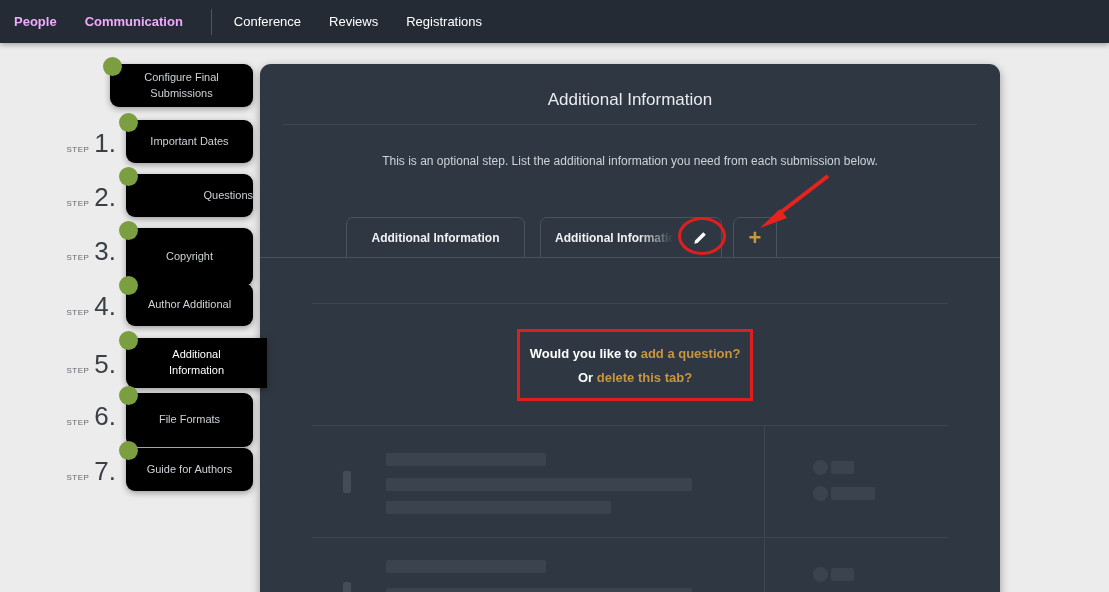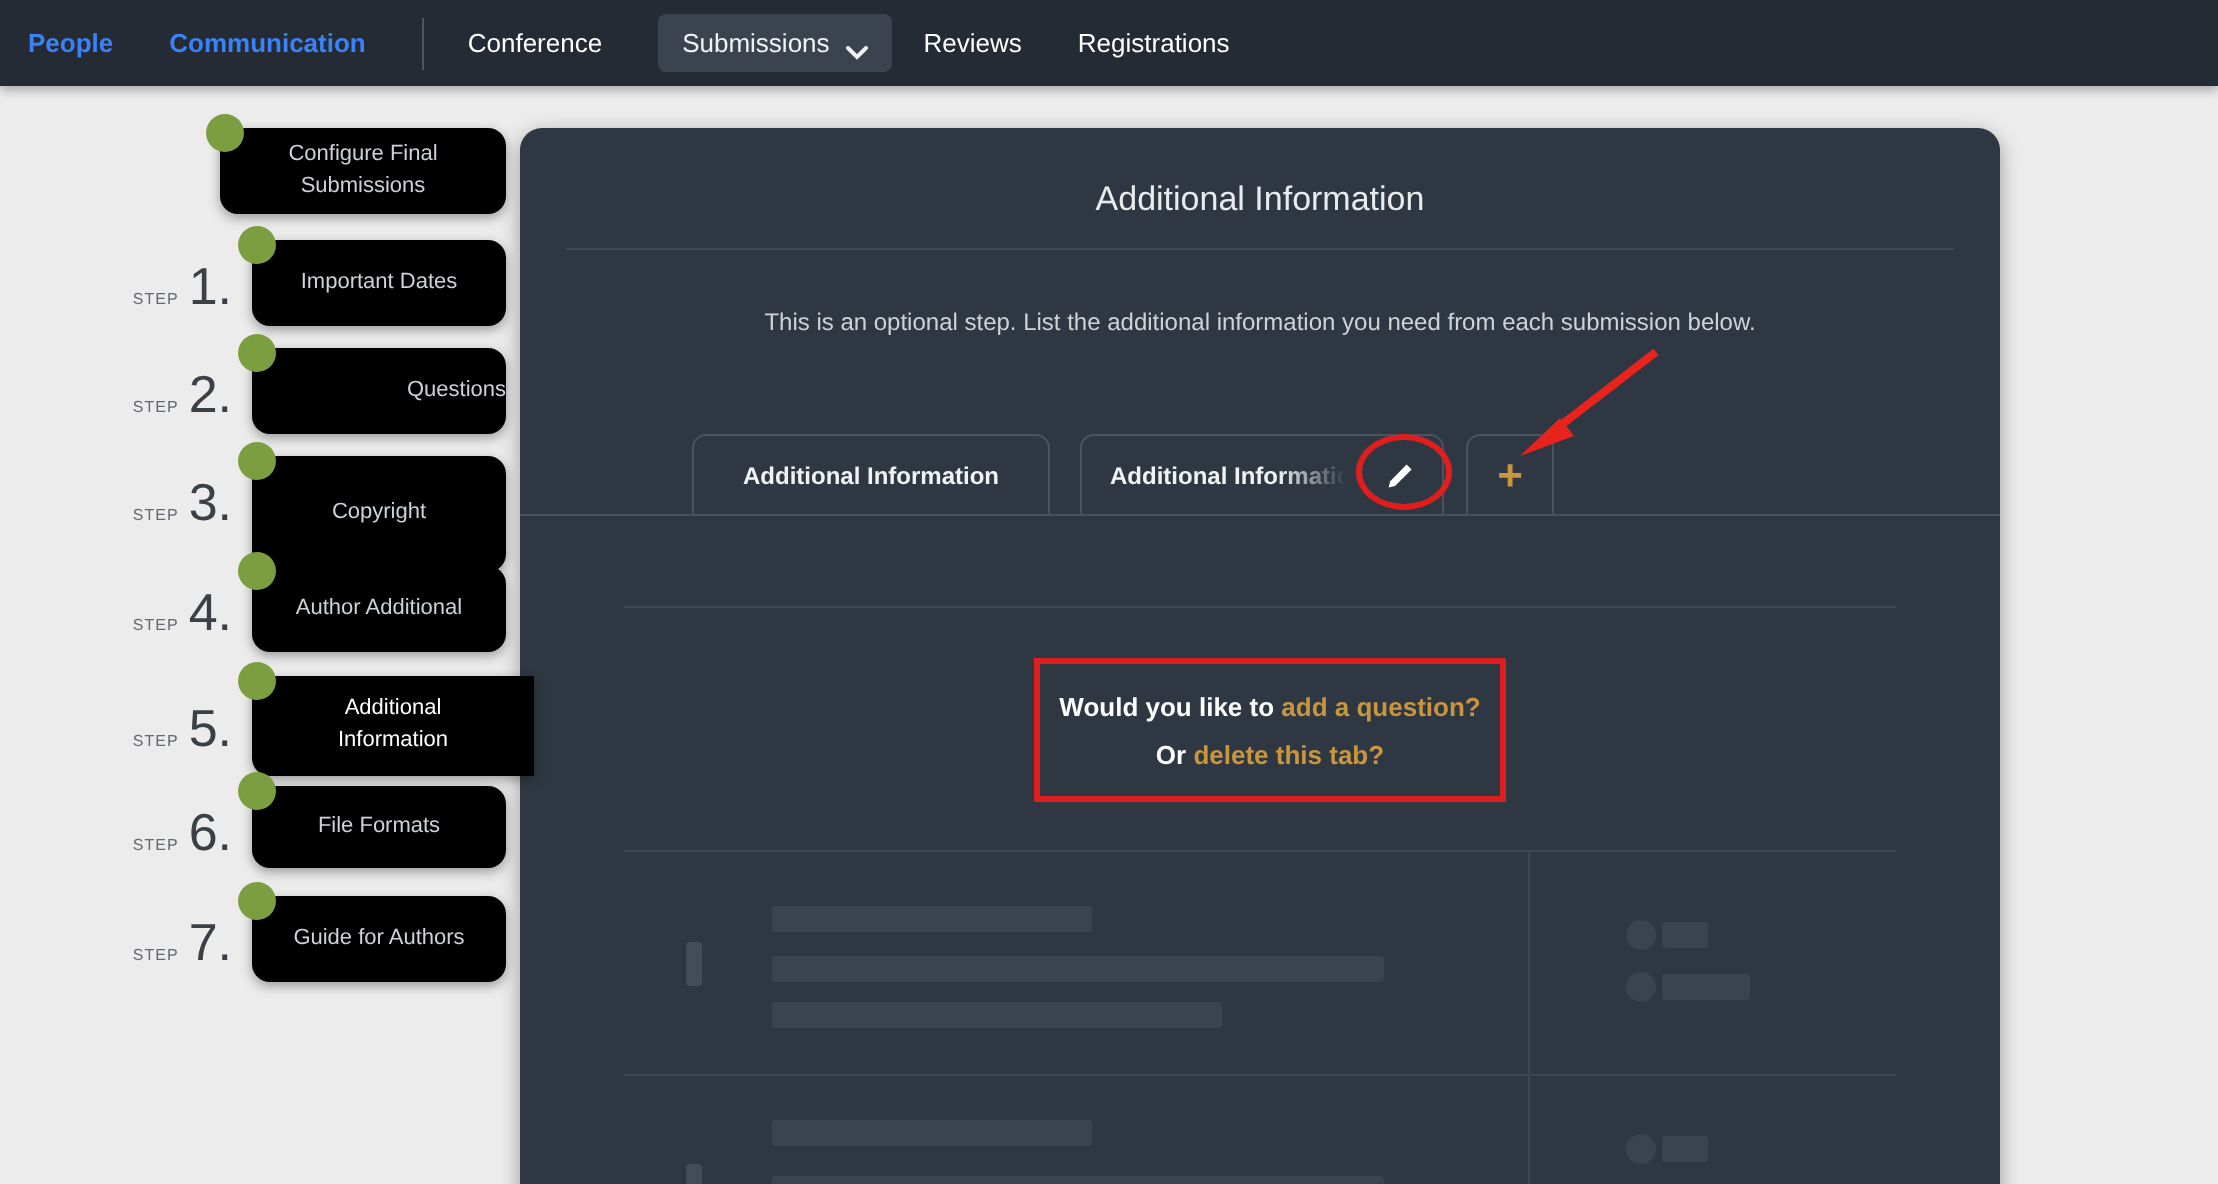--- a/index.html
+++ b/index.html
@@ -11,21 +11,21 @@
   }
 
   
   .navbar {
     position:absolute; top:0; left:0; width:1109px; height:43px;
     background:#242b34; display:flex; align-items:center;
     box-shadow:0 2px 5px rgba(0,0,0,.3); z-index:50;
     padding-left:14px;
   }
   .nav-item { color:#ffffff; font-size:13px; margin-right:28px; cursor:pointer; white-space:nowrap; }
-  .nav-item.bold { font-weight:700; color:#3b82f6;text-align:right; }
+  .nav-item.bold { font-weight:700; color:#f0abfc;text-align:right; }
   .nav-divider { width:1px; height:26px; background:#4d555f; margin:0 22px 0 0; }
   .nav-pill {
     display:flex; align-items:center; gap:8px;
     background:#3a434e; border-radius:4px; padding:7px 12px;
     margin-right:16px; cursor:pointer; color:#f0f2f4; font-size:13px;
   }
   .chev { width:11px; height:7px; display:inline-block; }
 
   
   .side-btn {
@@ -95,28 +95,20 @@
   .sk-circle { position:absolute; background:#3b434e; width:15px; height:15px; border-radius:50%; }
 </style>
 </head>
 <body>
 
 <div class="navbar">
   <span class="nav-item bold">People</span>
   <span class="nav-item bold">Communication</span>
   <span class="nav-divider"></span>
   <span class="nav-item">Conference</span>
-  <span class="nav-pill">
-    <span>Submissions</span>
-    <span class="chev">
-      <svg width="11" height="7" viewBox="0 0 11 7">
-          <path d="M1 1l4.5 4.5L10 1" stroke="#f0f2f4" stroke-width="2" fill="none" stroke-linecap="round"></path>
-        </svg>
-    </span>
-  </span>
   <span class="nav-item">Reviews</span>
   <span class="nav-item">Registrations</span>
 </div>
 
 <div class="side-btn" style="left:110px; top:64px; width:143px; height:43px;">
   <span class="dot"></span>
   <span style="max-width:100px;">Configure Final Submissions</span>
 </div>
 
 <div class="step-label" style="top:128px;">
@@ -161,21 +153,21 @@
 </div>
 <div class="side-btn active" style="left:126px; top:338px; width:141px; height:50px;">
   <span class="dot"></span>
   <span style="max-width:82px;">Additional Information</span>
 </div>
 
 <div class="step-label" style="top:401px;">
   <span class="step-word">STEP</span>
   <span class="step-num">6.</span>
 </div>
-<div class="side-btn" style="left:126px; top:393px; width:127px; height:41px;">
+<div class="side-btn" style="left:126px; top:393px; width:127px; height:54px;">
   <span class="dot"></span>
   <span>File Formats</span>
 </div>
 
 <div class="step-label" style="top:456px;">
   <span class="step-word">STEP</span>
   <span class="step-num">7.</span>
 </div>
 <div class="side-btn" style="left:126px; top:448px; width:127px; height:43px;">
   <span class="dot"></span>

